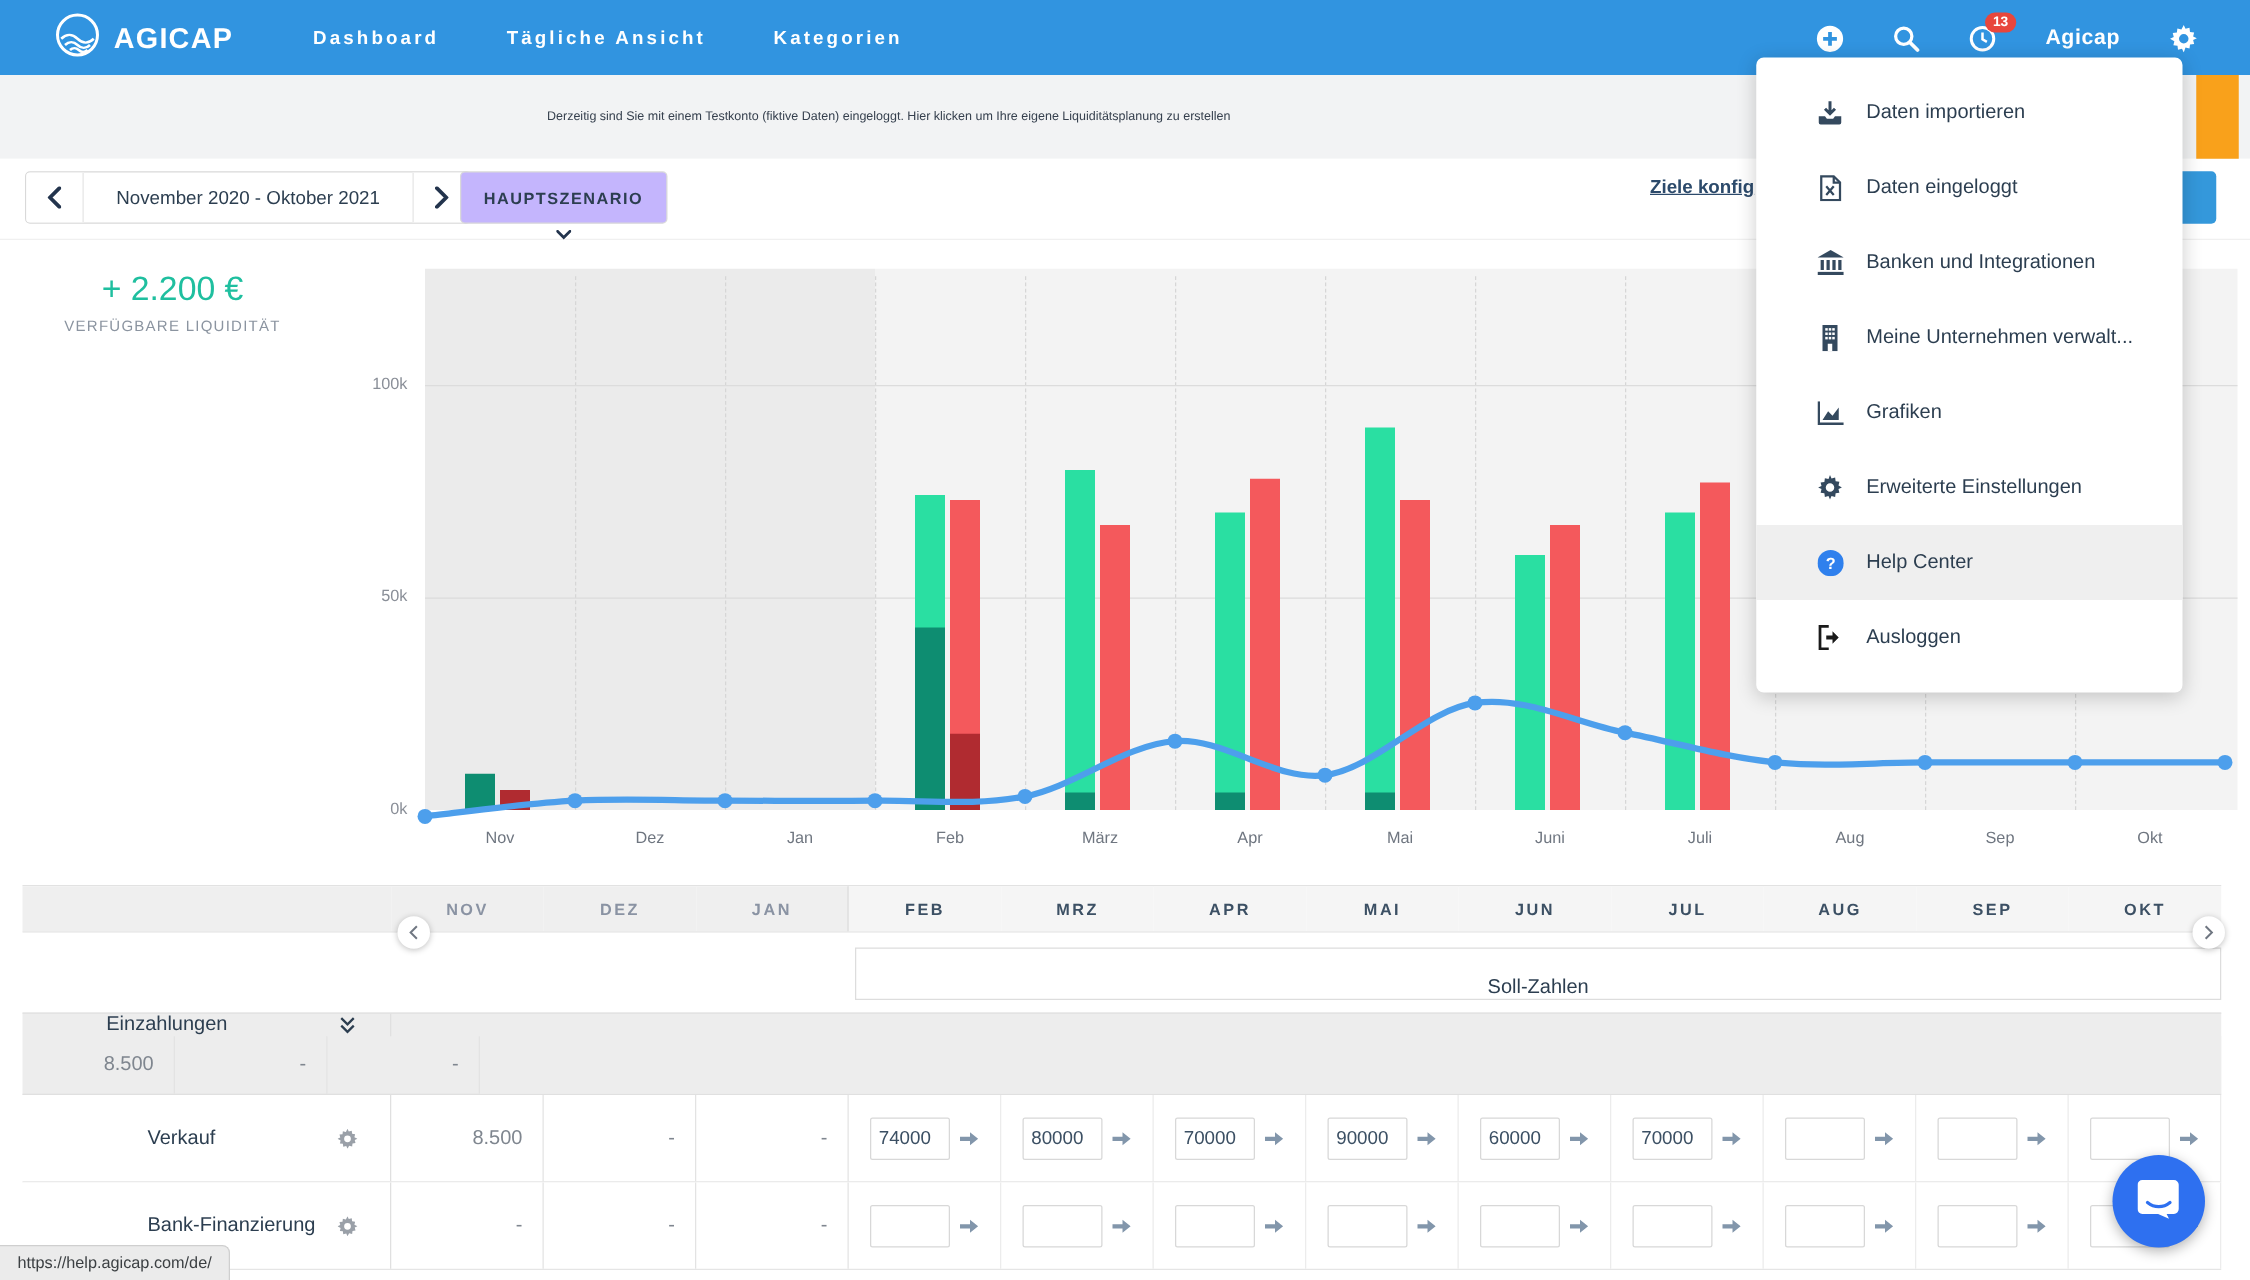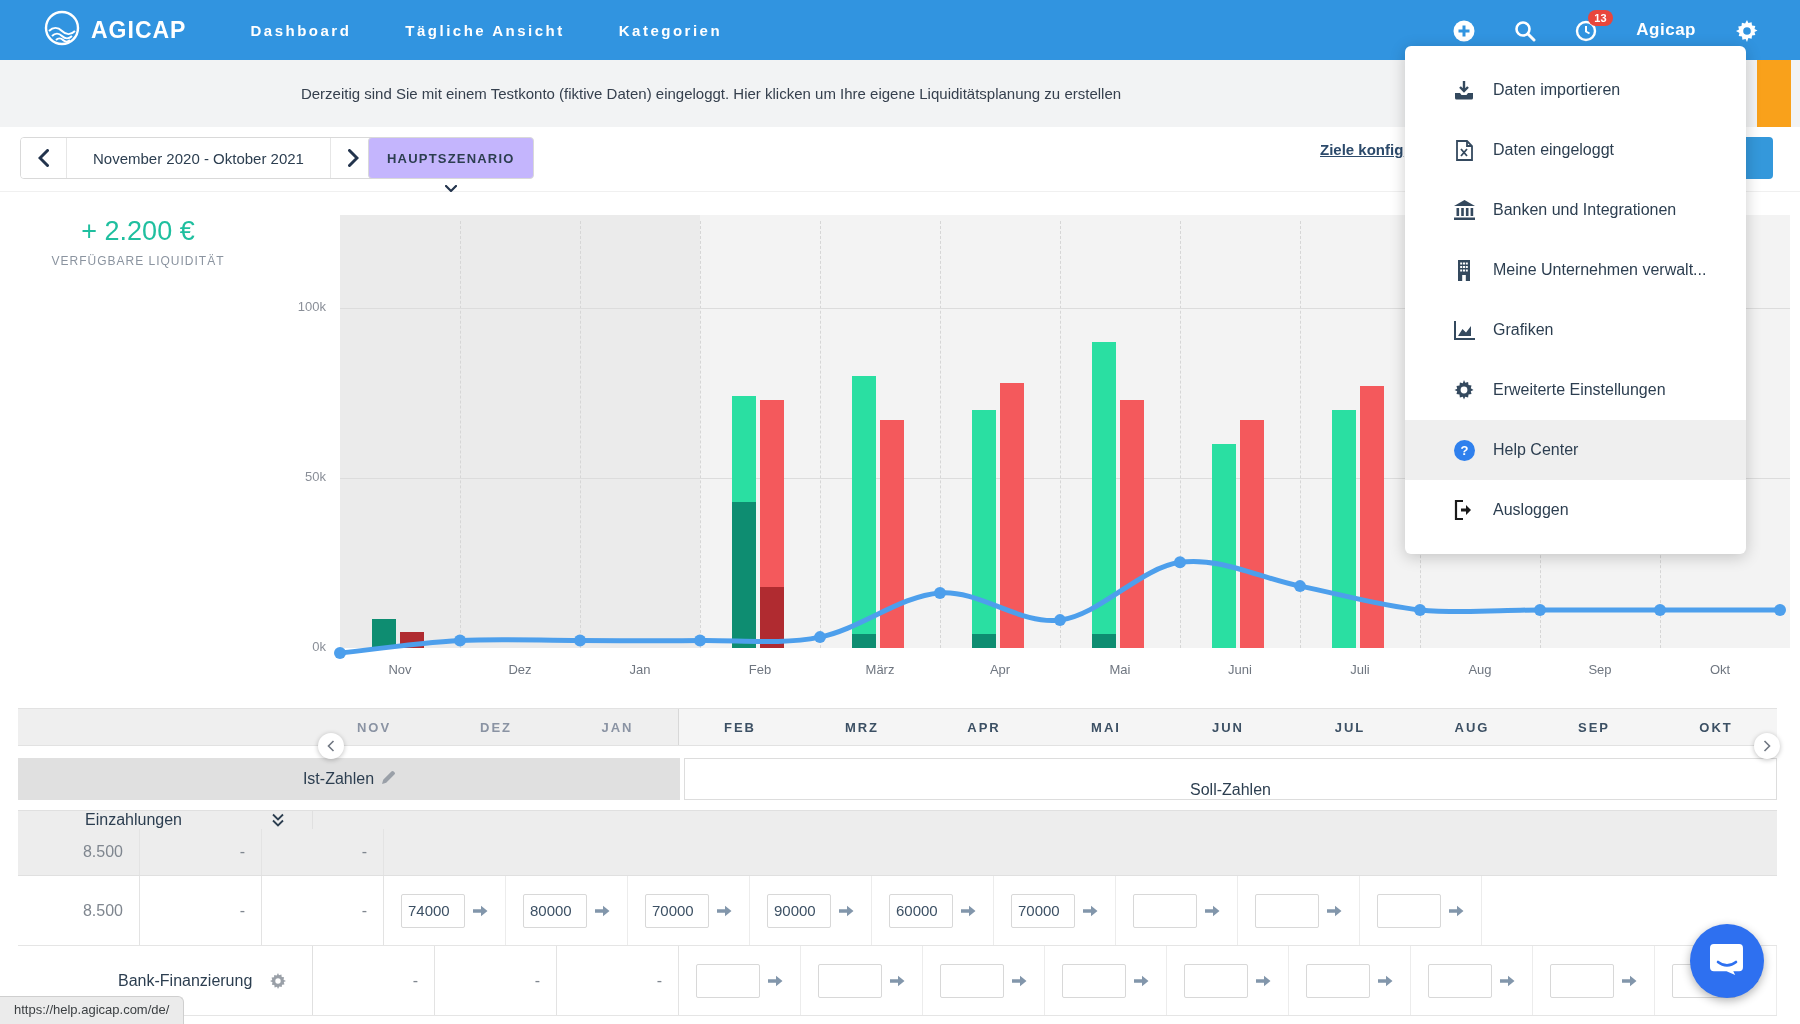--- a/index.html
+++ b/index.html
@@ -13,21 +13,21 @@
   .brand-name{color:#fff;font-size:23px;font-weight:bold;letter-spacing:1px;margin-left:10px;}
   .nav{display:flex;gap:54px;margin-left:64px;}
   .nav-item{color:#fff;font-size:15px;font-weight:bold;letter-spacing:2.5px;cursor:pointer;}
   .top-right{margin-left:auto;display:flex;align-items:center;gap:40px;}
   .tico{width:21px;height:21px;cursor:pointer;position:relative;}
   .badge{position:absolute;left:13px;top:-10px;background:#e8463c;color:#fff;font-size:11px;font-weight:bold;padding:2px 6px;border-radius:9px;line-height:12px;}
   .account{color:#fff;font-size:17px;font-weight:bold;letter-spacing:.5px;cursor:pointer;}
 
   
   .banner{position:absolute;left:0;top:60px;width:1800px;height:67px;background:#f2f3f4;display:flex;align-items:center;justify-content:center;padding-right:378px;}
-  .banner-text{font-size:15px;color:#36404e;}
+  .banner-text{font-size:10px;color:#36404e;}
   .banner-strip{position:absolute;left:1757px;top:60px;width:34px;height:67px;background:#f9a11b;z-index:6;}
 
   
   .toolbar{position:absolute;left:0;top:127px;width:1800px;height:65px;background:#fff;border-bottom:1px solid #f0f0f0;}
   .period{position:absolute;left:20px;top:10px;height:42px;display:flex;align-items:stretch;border:1px solid #d9d9d9;border-radius:4px;background:#fff;overflow:hidden;}
   .pchev{width:46px;display:flex;align-items:center;justify-content:center;cursor:pointer;background:#fff;border:none;}
   .pchev.l{border-right:1px solid #e6e6e6;}
   .pchev.r{border-left:1px solid #e6e6e6;}
   .plabel{display:flex;align-items:center;padding:0 26px;font-size:15px;color:#2c3e50;}
   .scenario{position:absolute;left:368px;top:10px;height:42px;display:flex;align-items:center;gap:13px;border:1px solid #d9d9d9;border-radius:4px;padding:0 18px;cursor:pointer;background:#c4b5fd;flex-direction:column;}
@@ -268,28 +268,20 @@
     <svg width="8" height="12" viewBox="0 0 8 12">
         <path d="M6.5 1L1.5 6l5 5" fill="none" stroke="#707782" stroke-width="1.6"></path>
       </svg>
   </button>
   <button class="circ-nav" style="left:1754px;top:733px;">
     <svg width="8" height="12" viewBox="0 0 8 12">
         <path d="M1.5 1l5 5-5 5" fill="none" stroke="#707782" stroke-width="1.6"></path>
       </svg>
   </button>
 
-  <div class="istsoll-ist">
-    <span>Ist-Zahlen</span>
-    <span>
-      <svg width="13" height="13" viewBox="0 0 13 13">
-          <path d="M0 13l1.2-4.2L9.4.6a1.6 1.6 0 012.3 0l.7.7a1.6 1.6 0 010 2.3L4.2 11.8 0 13z" fill="#9aa0a8"></path>
-        </svg>
-    </span>
-  </div>
   <div class="istsoll-soll">
     <span>Soll-Zahlen</span>
   </div>
 
   <div class="trow group">
     <div class="rlabel">
       <span>Einzahlungen</span>
       <span class="rl-icon">
         <svg width="16" height="16" viewBox="0 0 16 16">
             <path d="M3 2.5l5 5 5-5M3 8.5l5 5 5-5" fill="none" stroke="#2c3e50" stroke-width="1.8"></path>
@@ -298,20 +290,28 @@
     </div>
     <div class="cells">
         <div class="vcell">8.500</div>
         <div class="vcell">-</div>
         <div class="vcell">-</div>
         <div class="merged"></div>
       </div>
   </div>
 
   <div class="trow line1">
+    <div class="rlabel sub">
+      <span>Verkauf</span>
+      <span class="rl-icon">
+        <svg width="16" height="16" viewBox="0 0 16 16">
+            <path fill="#9aa0a8" fill-rule="evenodd" d="M8 0l1 2.2 2.4-.6.3 2.4 2.4.3-.6 2.4L16 8l-2.2 1 .6 2.4-2.4.3-.3 2.4-2.4-.6L8 16l-1-2.2-2.4.6-.3-2.4-2.4-.3.6-2.4L0 8l2.2-1-.6-2.4 2.4-.3.3-2.4 2.4.6L8 0zm0 5.3a2.7 2.7 0 100 5.4 2.7 2.7 0 000-5.4z"></path>
+          </svg>
+      </span>
+    </div>
     <div class="cells">
         <div class="vcell">8.500</div>
         <div class="vcell">-</div>
         <div class="vcell">-</div>
         <div class="icell">
           <input type="text" value="74000" style="">
           <svg class="arr" viewBox="0 0 16 16">
             <path d="M1 6.3h8V2.8L15.5 8 9 13.2V9.7H1z" fill="#8296ab"></path>
           </svg>
         </div>

